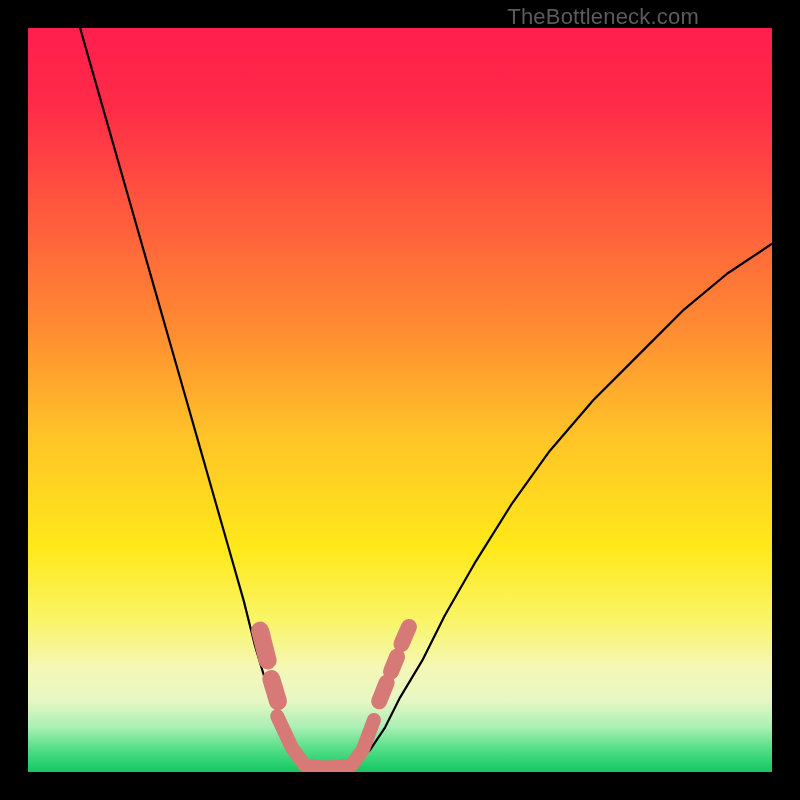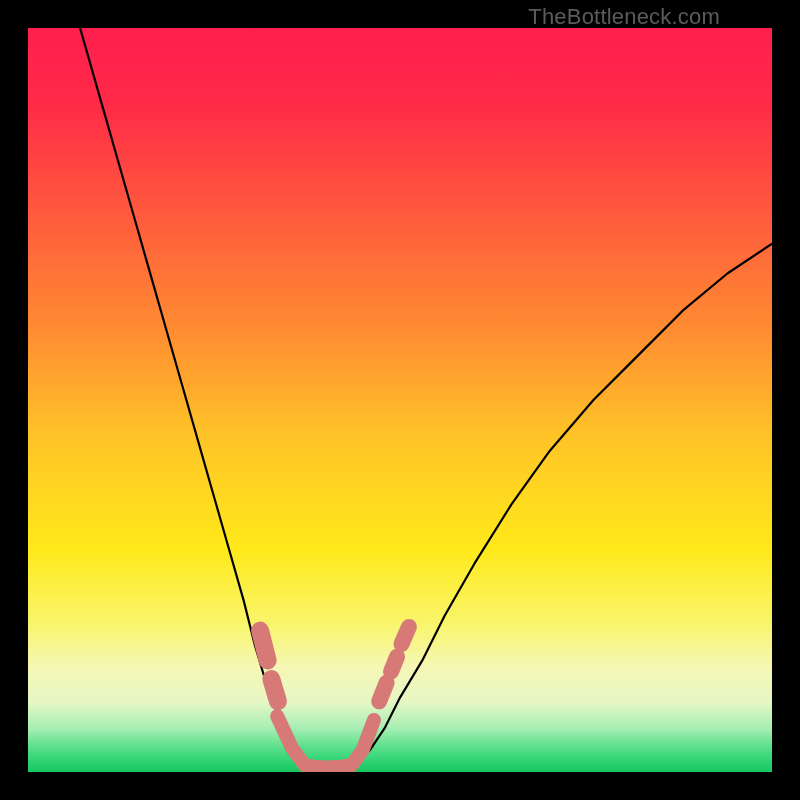--- a/index.html
+++ b/index.html
@@ -10,21 +10,20 @@
     background: #000;
     overflow: hidden;
   }
   .frame {
     position: absolute;
     left: 0;
     top: 0;
     width: 709px;
     height: 800px;
     background: #000;
-    padding-left: 21px;
   }
   .plot {
     position: absolute;
     left: 28px;
     top: 28px;
     width: 744px;
     height: 744px;
     overflow: hidden;
   }
   .gradient {

